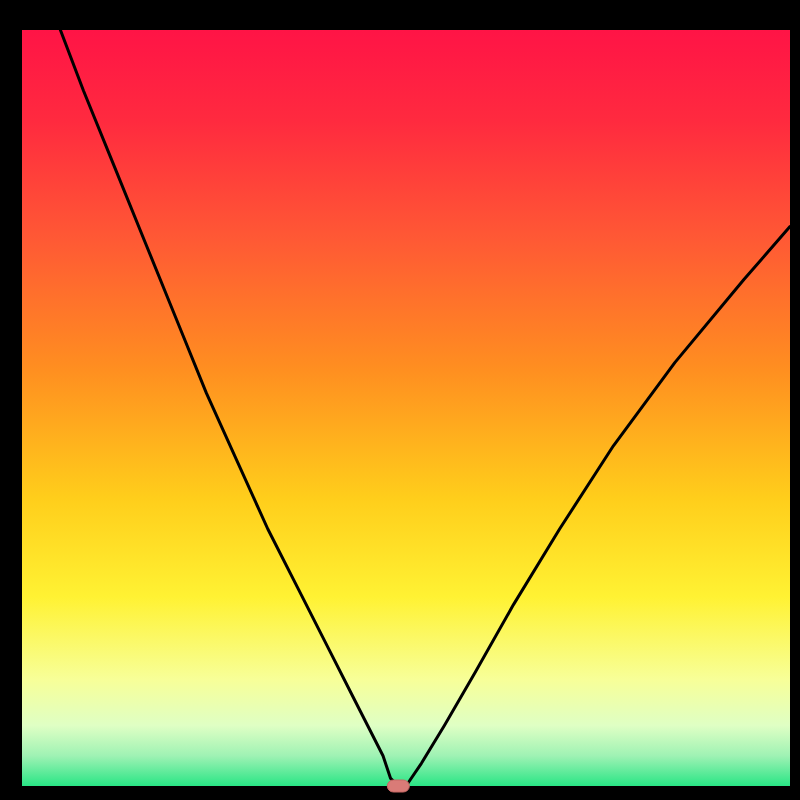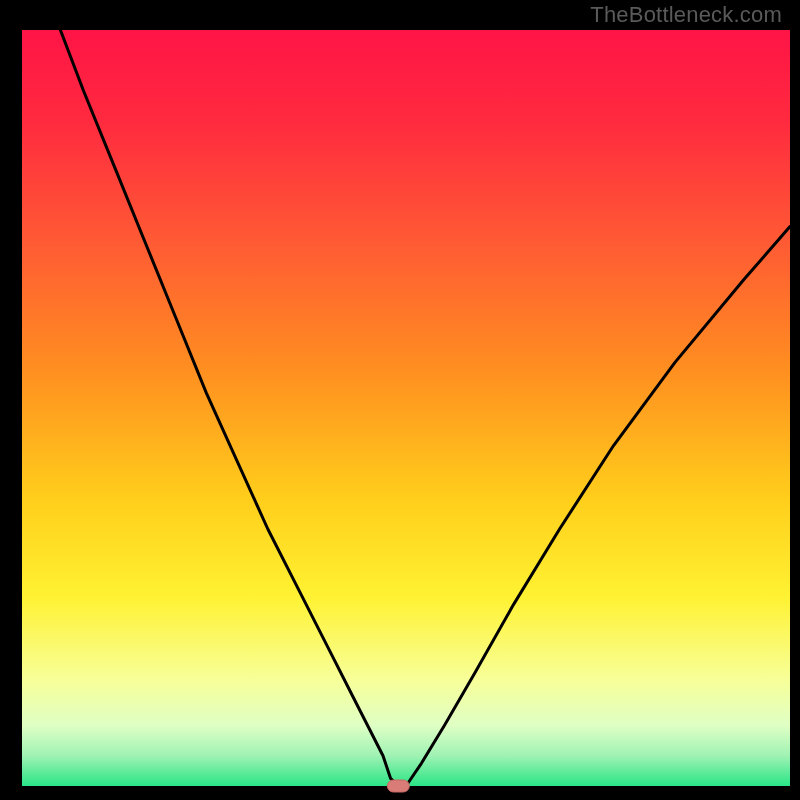--- a/index.html
+++ b/index.html
@@ -48,14 +48,13 @@
           <stop offset="92%" stop-color="#dfffc4"></stop>
           <stop offset="96%" stop-color="#9ff2b4"></stop>
           <stop offset="100%" stop-color="#29e585"></stop>
         </linearGradient>
   </defs>
   <rect id="plot-bg" x="22" y="30" width="768" height="756" fill="url(#bg-grad)"></rect>
   <path id="curve" fill="none" d="M60.4 30.0 L83.4 90.5 L114.2 166.1 L144.9 241.7 L175.6 317.3 L206.3 392.9 L237.0 460.9 L267.8 529.0 L298.5 589.4 L329.2 649.9 L352.2 695.3 L367.6 725.5 L383.0 755.8 L390.6 778.4 L398.3 786.0 L406.0 786.0 L421.4 763.3 L444.4 725.5 L475.1 672.6 L513.5 604.6 L559.6 529.0 L613.4 445.8 L674.8 362.6 L743.9 279.5 L790.0 226.6 " stroke="#000000" stroke-width="3" stroke-linejoin="round" stroke-linecap="round"></path>
   <rect id="marker" rx="6" ry="6" x="387.32" y="780" width="22" height="12" fill="#d97b77" stroke="#c76865" stroke-width="1"></rect>
 </svg>
 
-<div class="attribution">TheBottleneck.com</div>
 </div>
 
 </body></html>

